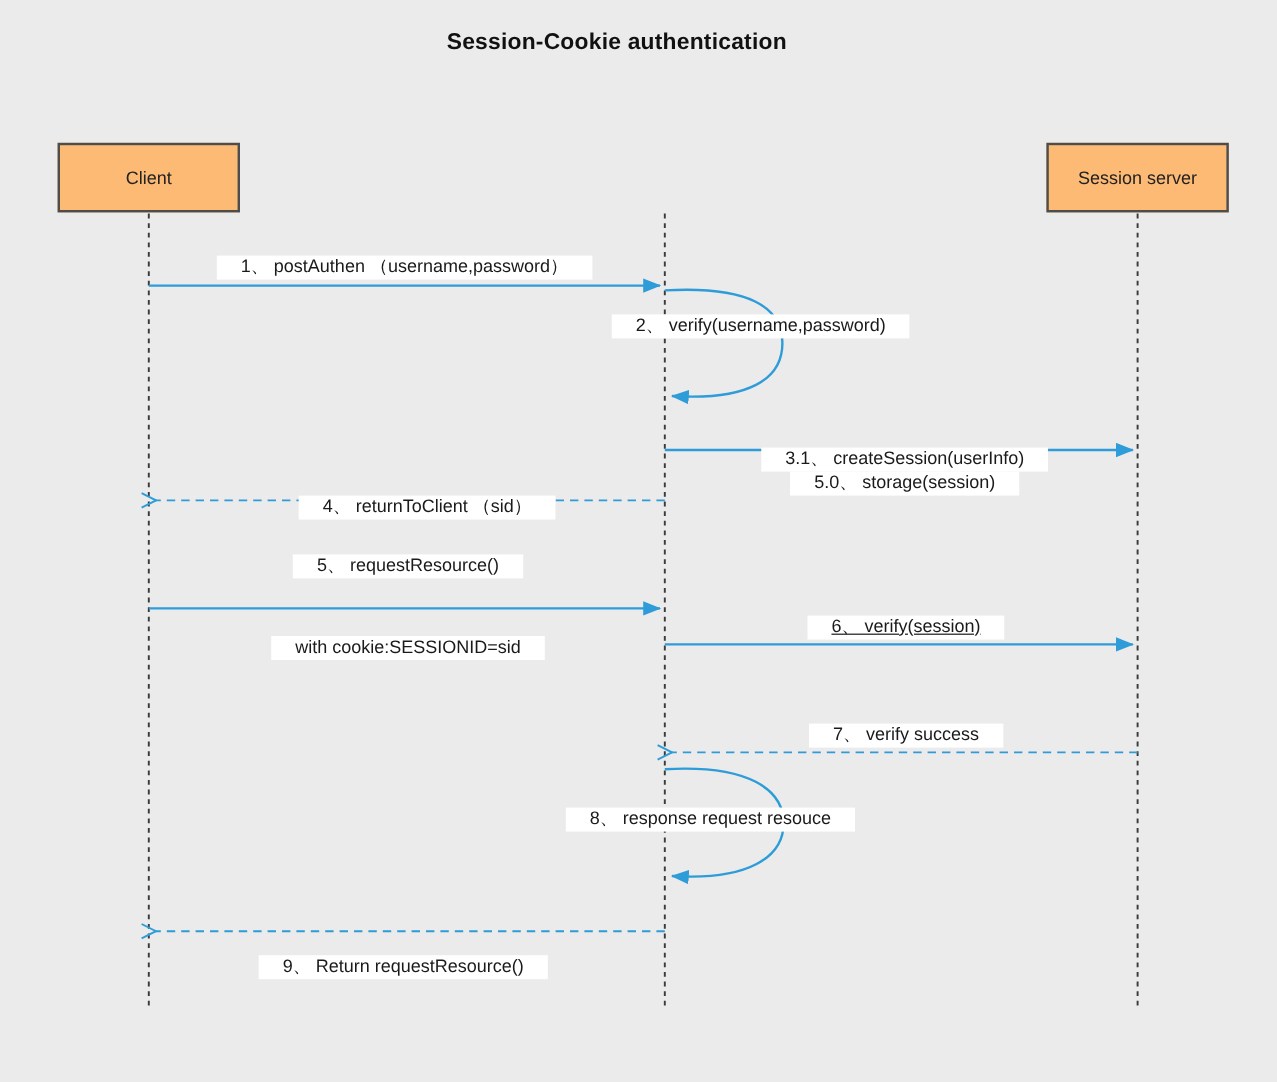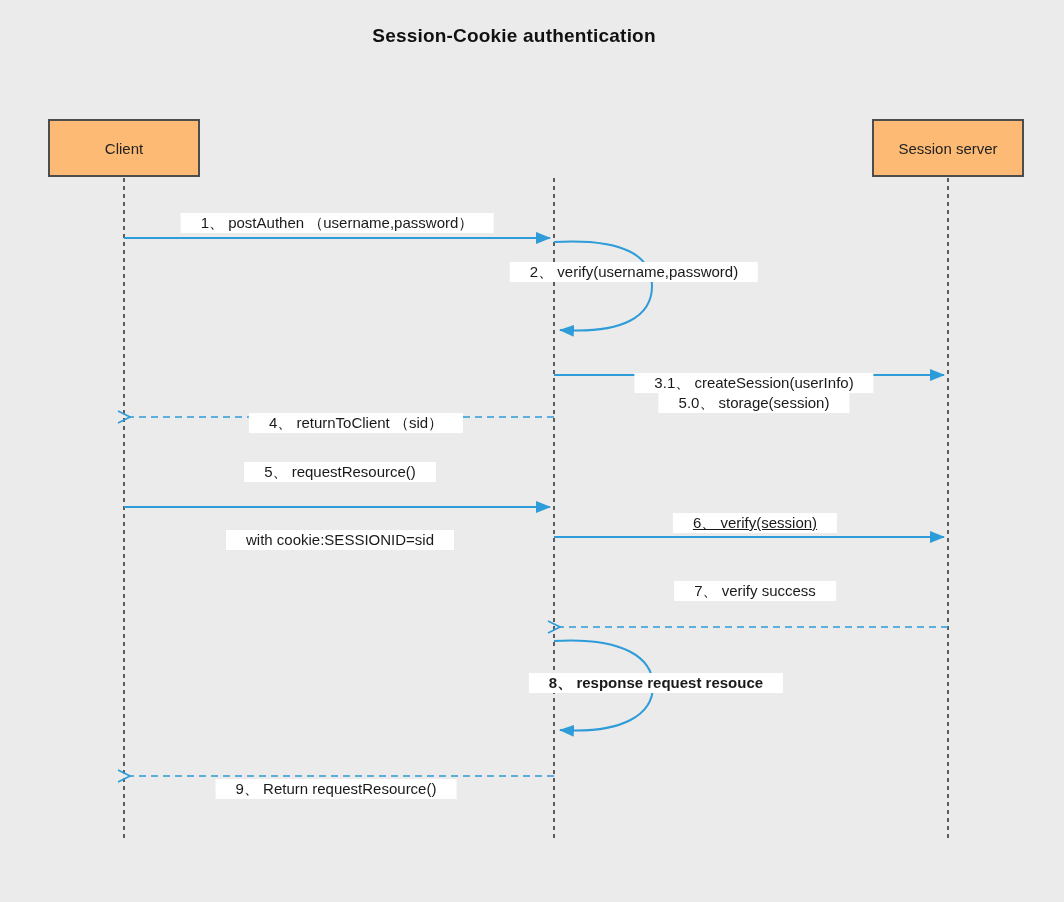--- a/index.html
+++ b/index.html
@@ -27,23 +27,23 @@
     font-size:15px;line-height:20px;color:#1a1a1a;white-space:nowrap;
     text-align:center;
   }
   .msg span{background:#ffffff;padding:0 20px;display:inline-block;}
   .m1{left:337px;top:213px;}
   .m2{left:617px;top:262px;margin-left:17px;}
   .m3{left:754px;top:373px;}
   .m4{left:356px;top:373px;margin-top:40px;}
   .m5{left:340px;top:462px;gap:48px;}
   .m6{left:755px;top:513px;text-decoration:underline;}
-  .m7{left:755px;top:581px;align-items:center;}
-  .m8{left:656px;top:673px;font-weight:bold;}
-  .m9{left:336px;top:779px;align-items:center;}
+  .m7{left:755px;top:603px;align-items:center;}
+  .m8{left:592px;top:673px;}
+  .m9{left:336px;top:796px;align-items:center;}
 </style>
 </head>
 <body>
 
 <div class="canvas">
 
   <div class="title">Session-Cookie authentication</div>
 
   <div class="actor actor-client">
     <span style="background:none;">Client</span>

